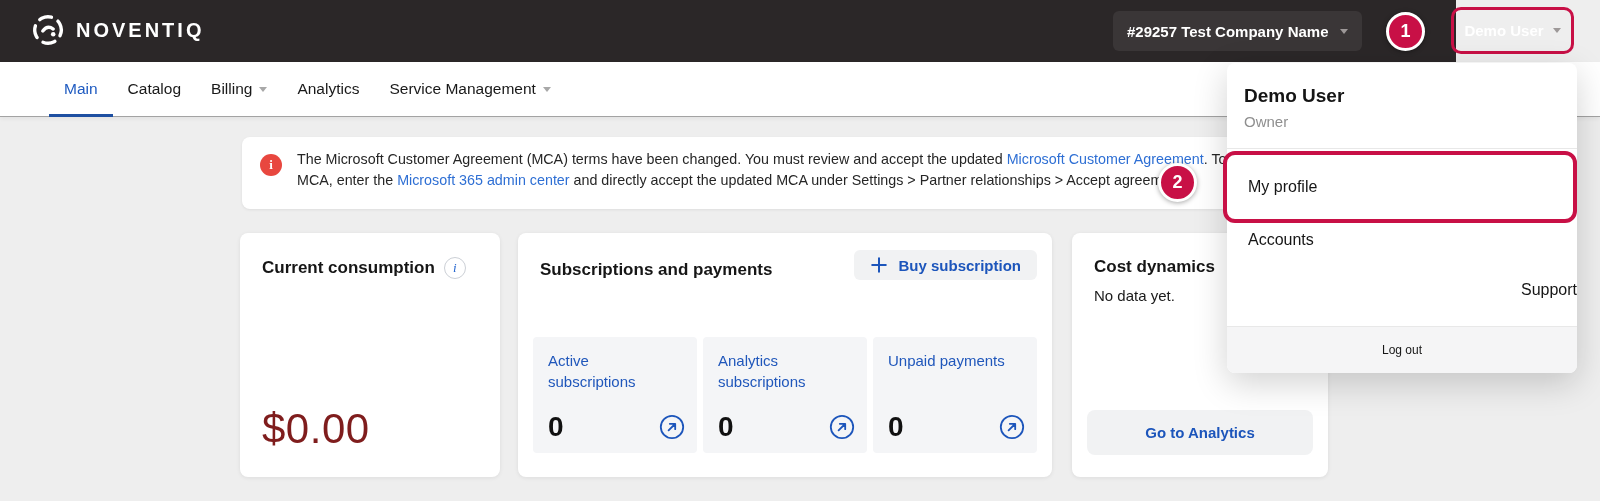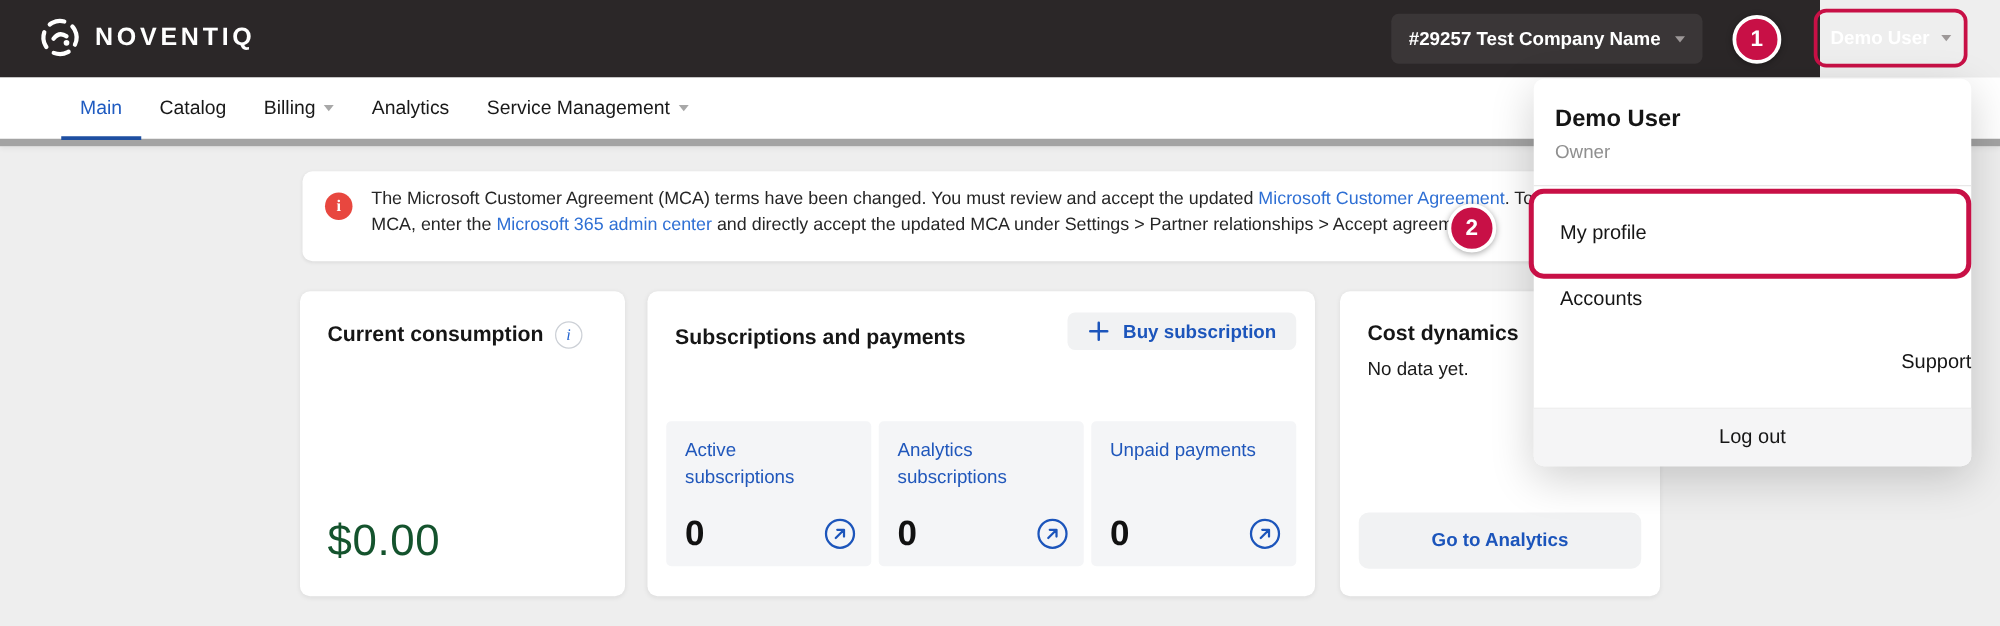--- a/index.html
+++ b/index.html
@@ -20,21 +20,21 @@
   .user-btn {
     position:absolute; left:1451px; top:7px; width:123px; height:47px; box-sizing:border-box;
     border:3px solid #c81046; border-radius:10px; display:flex; align-items:center;
     justify-content:center; gap:9px; color:#ffffff; font-size:15px; font-weight:700; cursor:pointer;
   }
   .chev { width:0; height:0; border-left:4.5px solid transparent; border-right:4.5px solid transparent; border-top:5.5px solid #9d9898; }
   .chev.nav-chev { border-top-color:#a8a8a8; }
   
   .nav {
     position:absolute; left:0; top:62px; width:1600px; height:55px; background:#ffffff;
-    border-bottom:6px solid #a3a3a3; box-shadow:0 2px 4px rgba(0,0,0,.05);
+    border-bottom:1px solid #a3a3a3; box-shadow:0 2px 4px rgba(0,0,0,.05);
     display:flex; align-items:center; gap:30px; padding-left:64px; box-sizing:border-box;
   }
   .nav-item { position:relative; height:100%; display:flex; align-items:center; gap:7px;
     font-size:15.5px; font-weight:500; color:#191919; cursor:pointer; }
   .nav-item.active { color:#1f5bc1; }
   .nav-item.active::after { content:""; position:absolute; left:-15px; right:-15px; bottom:-1px; height:3px; background:#1e4fa1; }
   
   .banner {
     position:absolute; left:242px; top:137px; width:1086px; height:72px; background:#ffffff;
     border-radius:8px; box-shadow:0 1px 3px rgba(0,0,0,.07); overflow:hidden;
@@ -50,21 +50,21 @@
   
   .card { position:absolute; top:233px; height:244px; background:#ffffff; border-radius:8px; box-shadow:0 1px 4px rgba(26,26,26,.08); }
   .card-title { font-size:17px; font-weight:700; color:#161616; }
   .c1 { left:240px; width:260px; }
   .c1 .title-row { position:absolute; left:22px; top:24px; display:flex; align-items:center; gap:9px; }
   .info-badge {
     width:22px; height:22px; box-sizing:border-box; border:1px solid #ccd0d6; border-radius:50%;
     background:#fff; color:#2364cf; font-size:13px; font-style:italic; font-family:"Liberation Serif", serif;
     display:flex; align-items:center; justify-content:center; cursor:pointer;
   }
-  .big-value { position:absolute; left:22px; bottom:24px; font-size:35px; color:#14532d; letter-spacing:.5px; }
+  .big-value { position:absolute; left:22px; bottom:24px; font-size:42px; color:#7f1d1d; letter-spacing:.5px; }
   .c2 { left:518px; width:534px; }
   .c2 .card-title { position:absolute; left:22px; top:27px; }
   .buy-btn {
     position:absolute; right:15px; top:17px; height:30px; background:#f1f2f3; border-radius:6px;
     display:flex; align-items:center; gap:10px; padding:0 16px; color:#1c55bb;
     font-size:15px; font-weight:700; cursor:pointer;
   }
   .tiles { position:absolute; left:15px; top:104px; display:flex; gap:6px; }
   .tile { position:relative; width:164px; height:116px; background:#f4f5f7; border-radius:4px; box-sizing:border-box; padding:13px 15px; cursor:pointer; }
   .tile-label { color:#2057bb; font-size:15px; line-height:21px; width:125px; }
@@ -85,21 +85,21 @@
   }
   .dd-name { position:absolute; left:17px; top:22px; font-size:19px; font-weight:700; color:#151515; }
   .dd-role { position:absolute; left:17px; top:50px; font-size:15px; color:#8f8f8f; }
   .dd-div { position:absolute; left:0; right:0; top:85px; border-top:1px solid #e8e8e8; }
   .dd-item { position:absolute; left:0; right:0; height:50px; display:flex; align-items:center;
     padding-left:21px; box-sizing:border-box; font-size:16px; color:#161616; cursor:pointer; }
   .dd-i1 { top:99px; } .dd-i2 { top:152px; } .dd-i3 { top:202px;justify-content:flex-end; }
   .dd-footer {
     position:absolute; left:0; right:0; bottom:0; height:46px; background:#f5f5f6;
     border-top:1px solid #e8e8e8; border-radius:0 0 8px 8px;
-    display:flex; align-items:center; justify-content:center; font-size:16px; color:#161616; cursor:pointer;
+    display:flex; align-items:center; justify-content:center; font-size:12px; color:#161616; cursor:pointer;
   }
   
   .ann-rect {
     position:absolute; box-sizing:border-box; border:4px solid #c81046; border-radius:12px;
     z-index:60; pointer-events:none;
   }
   .ann-rect.profile { left:1223px; top:151px; width:354px; height:72px; }
   .ann-circle {
     position:absolute; width:39px; height:39px; box-sizing:border-box; border-radius:50%;
     background:#c81046; border:3px solid #ffffff; color:#ffffff; font-size:18px; font-weight:700;

